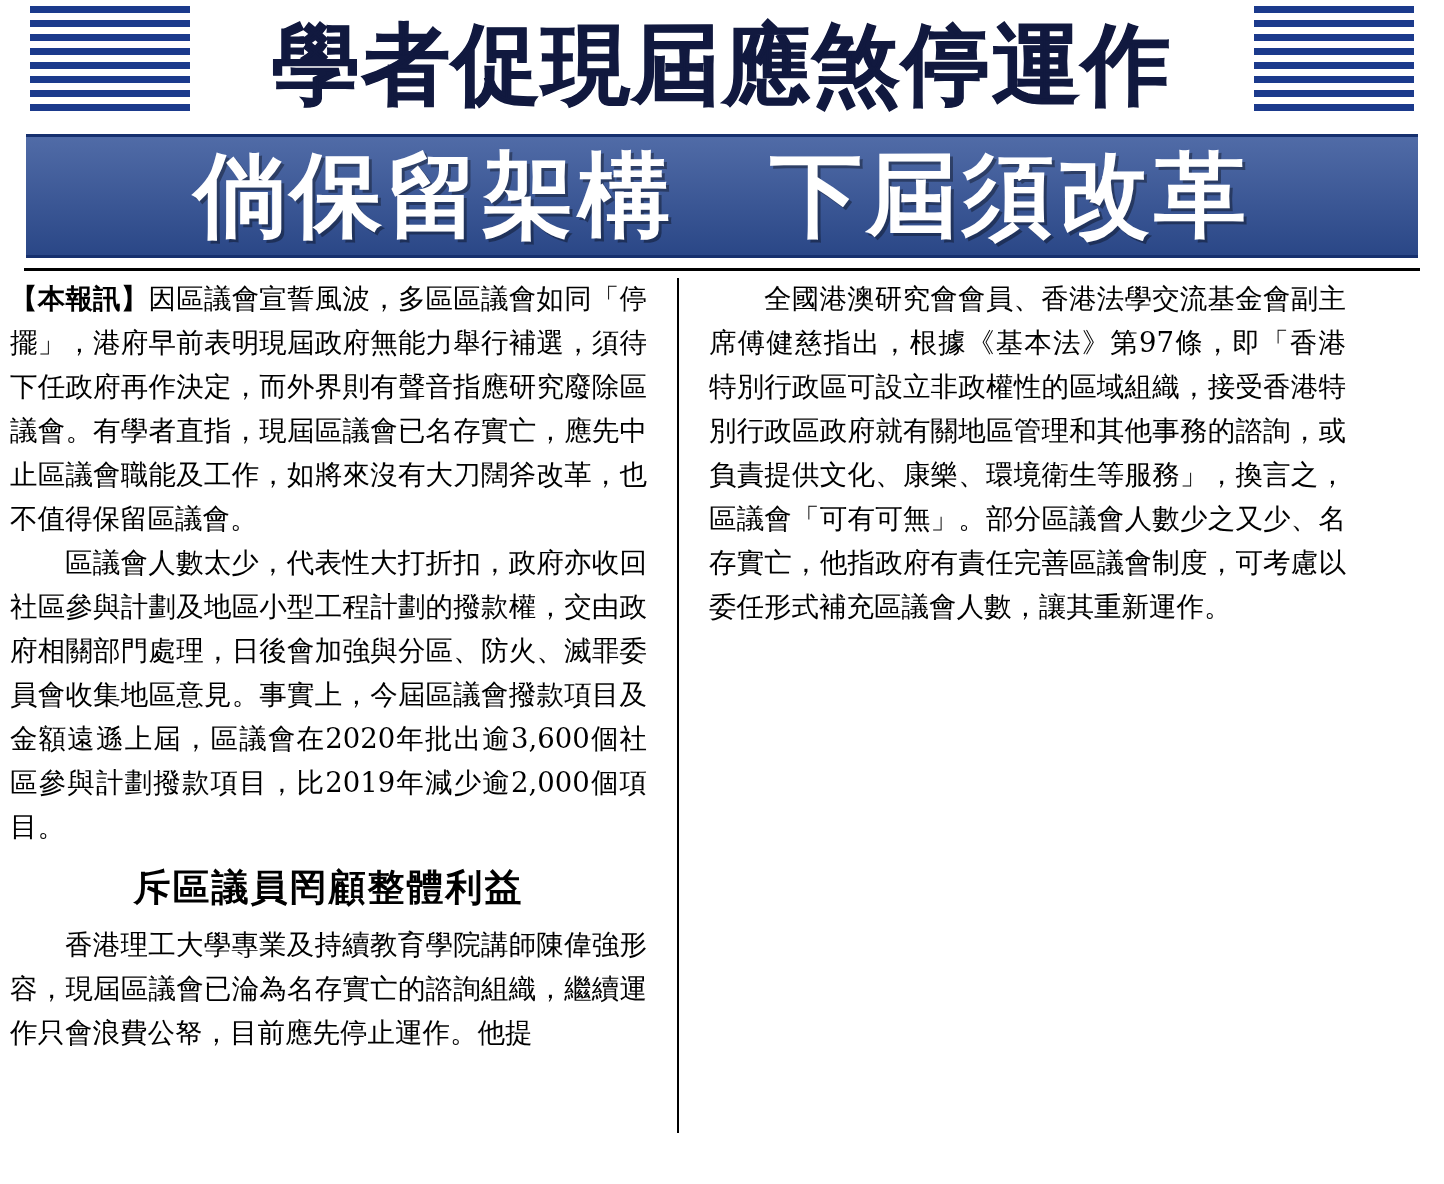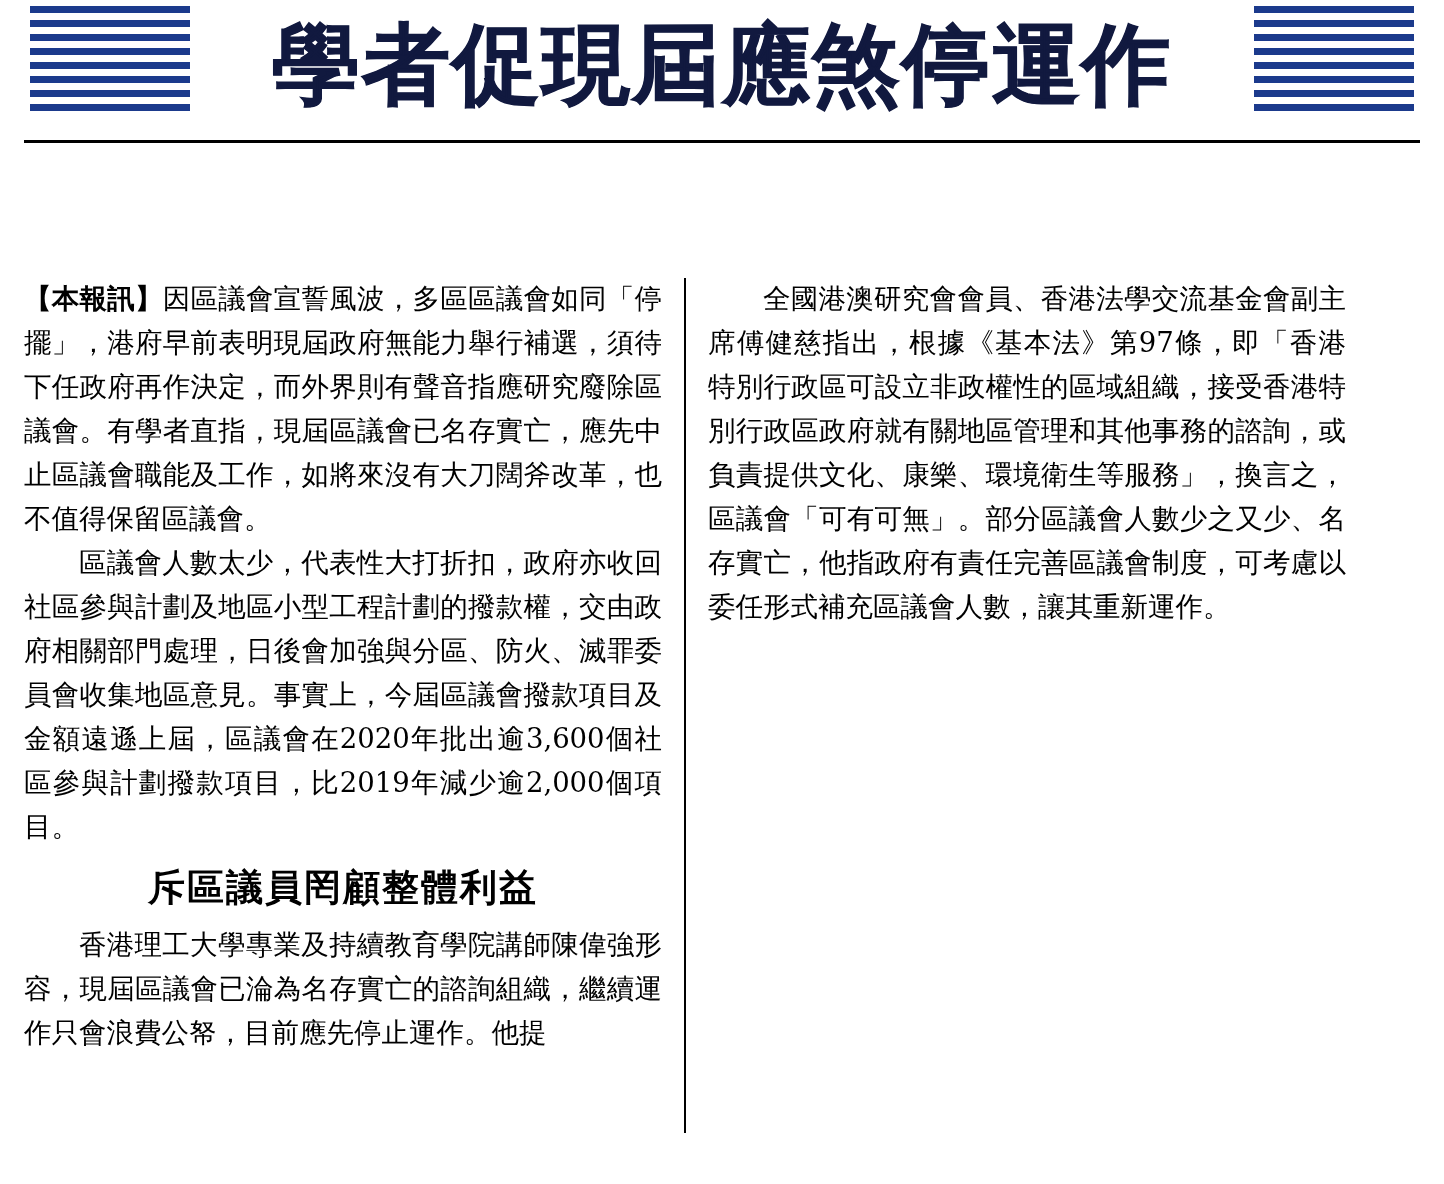--- a/index.html
+++ b/index.html
@@ -103,22 +103,22 @@
 
   .rule {
     margin: 10px 24px 0 24px;
     border-top: 3px solid #000000;
   }
 
   
   .columns {
     position: relative;
     display: flex;
-    gap: 0;
-    padding: 14px 22px 0 24px;
+    gap: 8px;
+    padding: 14px 22px 0 10px;
     box-sizing: border-box;
     height: 900px;
   }
   .col {
     width: 690px;
     box-sizing: border-box;
     font-size: 27.5px;
     line-height: 44px;
     text-align: justify;
     text-justify: inter-character;
@@ -162,20 +162,23 @@
 <div class="page">
 
   <div class="headline-zone">
 
     <div class="kicker-row">
       <div class="stripes left"></div>
       <div class="stripes right"></div>
       <div class="kicker-text">學者促現屆應煞停運作</div>
     </div>
 
+    <div class="main-title-bar">
+      <div class="main-title">倘保留架構　下屆須改革</div>
+    </div>
 
     <div class="rule"></div>
   </div>
 
   <div class="columns">
 
     <div class="col left">
       <p class="para first"><span class="lead">【本報訊】</span><span>因區議會宣誓風波，多區區議會如同「停擺」，港府早前表明現屆政府無能力舉行補選，須待下任政府再作決定，而外界則有聲音指應研究廢除區議會。有學者直指，現屆區議會已名存實亡，應先中止區議會職能及工作，如將來沒有大刀闊斧改革，也不值得保留區議會。</span></p>
       <p class="para">區議會人數太少，代表性大打折扣，政府亦收回社區參與計劃及地區小型工程計劃的撥款權，交由政府相關部門處理，日後會加強與分區、防火、滅罪委員會收集地區意見。事實上，今屆區議會撥款項目及金額遠遜上屆，區議會在2020年批出逾3,600個社區參與計劃撥款項目，比2019年減少逾2,000個項目。</p>
       <div class="subhead">斥區議員罔顧整體利益</div>

